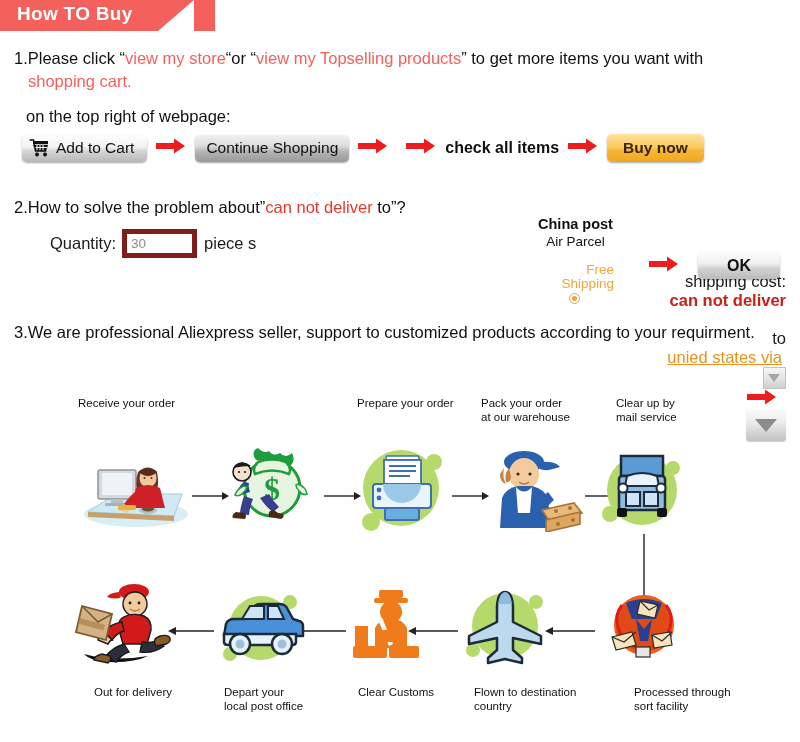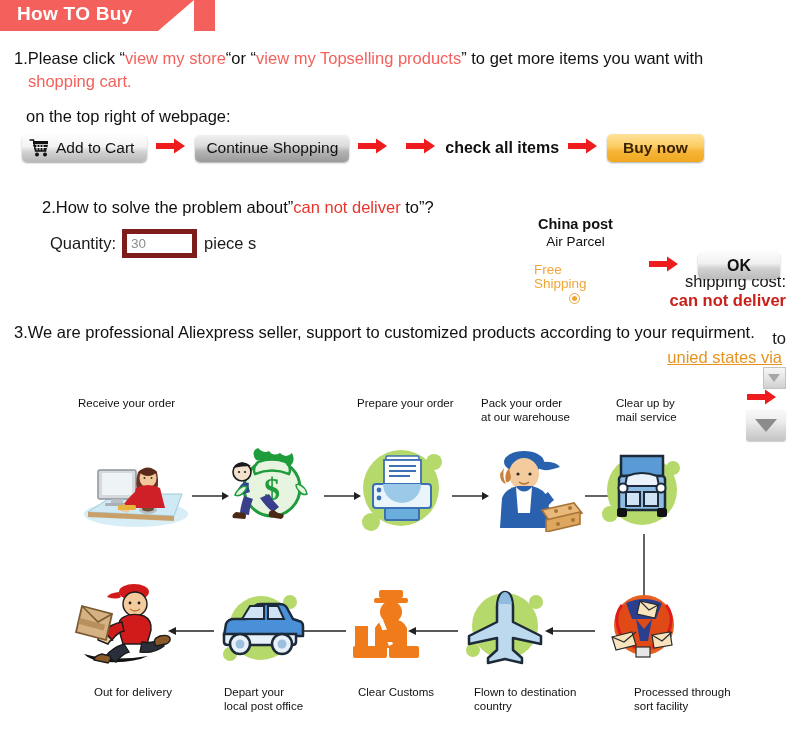--- a/index.html
+++ b/index.html
@@ -134,21 +134,20 @@
   .sec2 {
     position: absolute;
     left: 14px;
     top: 198px;
     width: 772px;
   }
   .s2line {
     font-size: 16.5px;
     color: #111;
     white-space: nowrap;
-    margin-left: 28px;
   }
   .s2red { color: #e8362c; }
   .s2qty {
     margin-top: 12px;
     padding-left: 36px;
     font-size: 16.5px;
     display: flex;
     align-items: center;
     white-space: nowrap;
   }
@@ -232,21 +231,21 @@
   .carrier-sub {
     font-size: 13.5px;
     color: #111;
     line-height: 17px;
   }
   .freeship {
     position: absolute;
     left: 534px;
     top: 263px;
     width: 80px;
-    text-align: left;
+    text-align: right;
     color: #f0a538;
     font-size: 13.5px;
     line-height: 14px;
   }
   .radio-dot {
     width: 9px; height: 9px;
     border: 1px solid #f0a538;
     border-radius: 50%;
     margin: 2px auto 0;
     position: relative;

